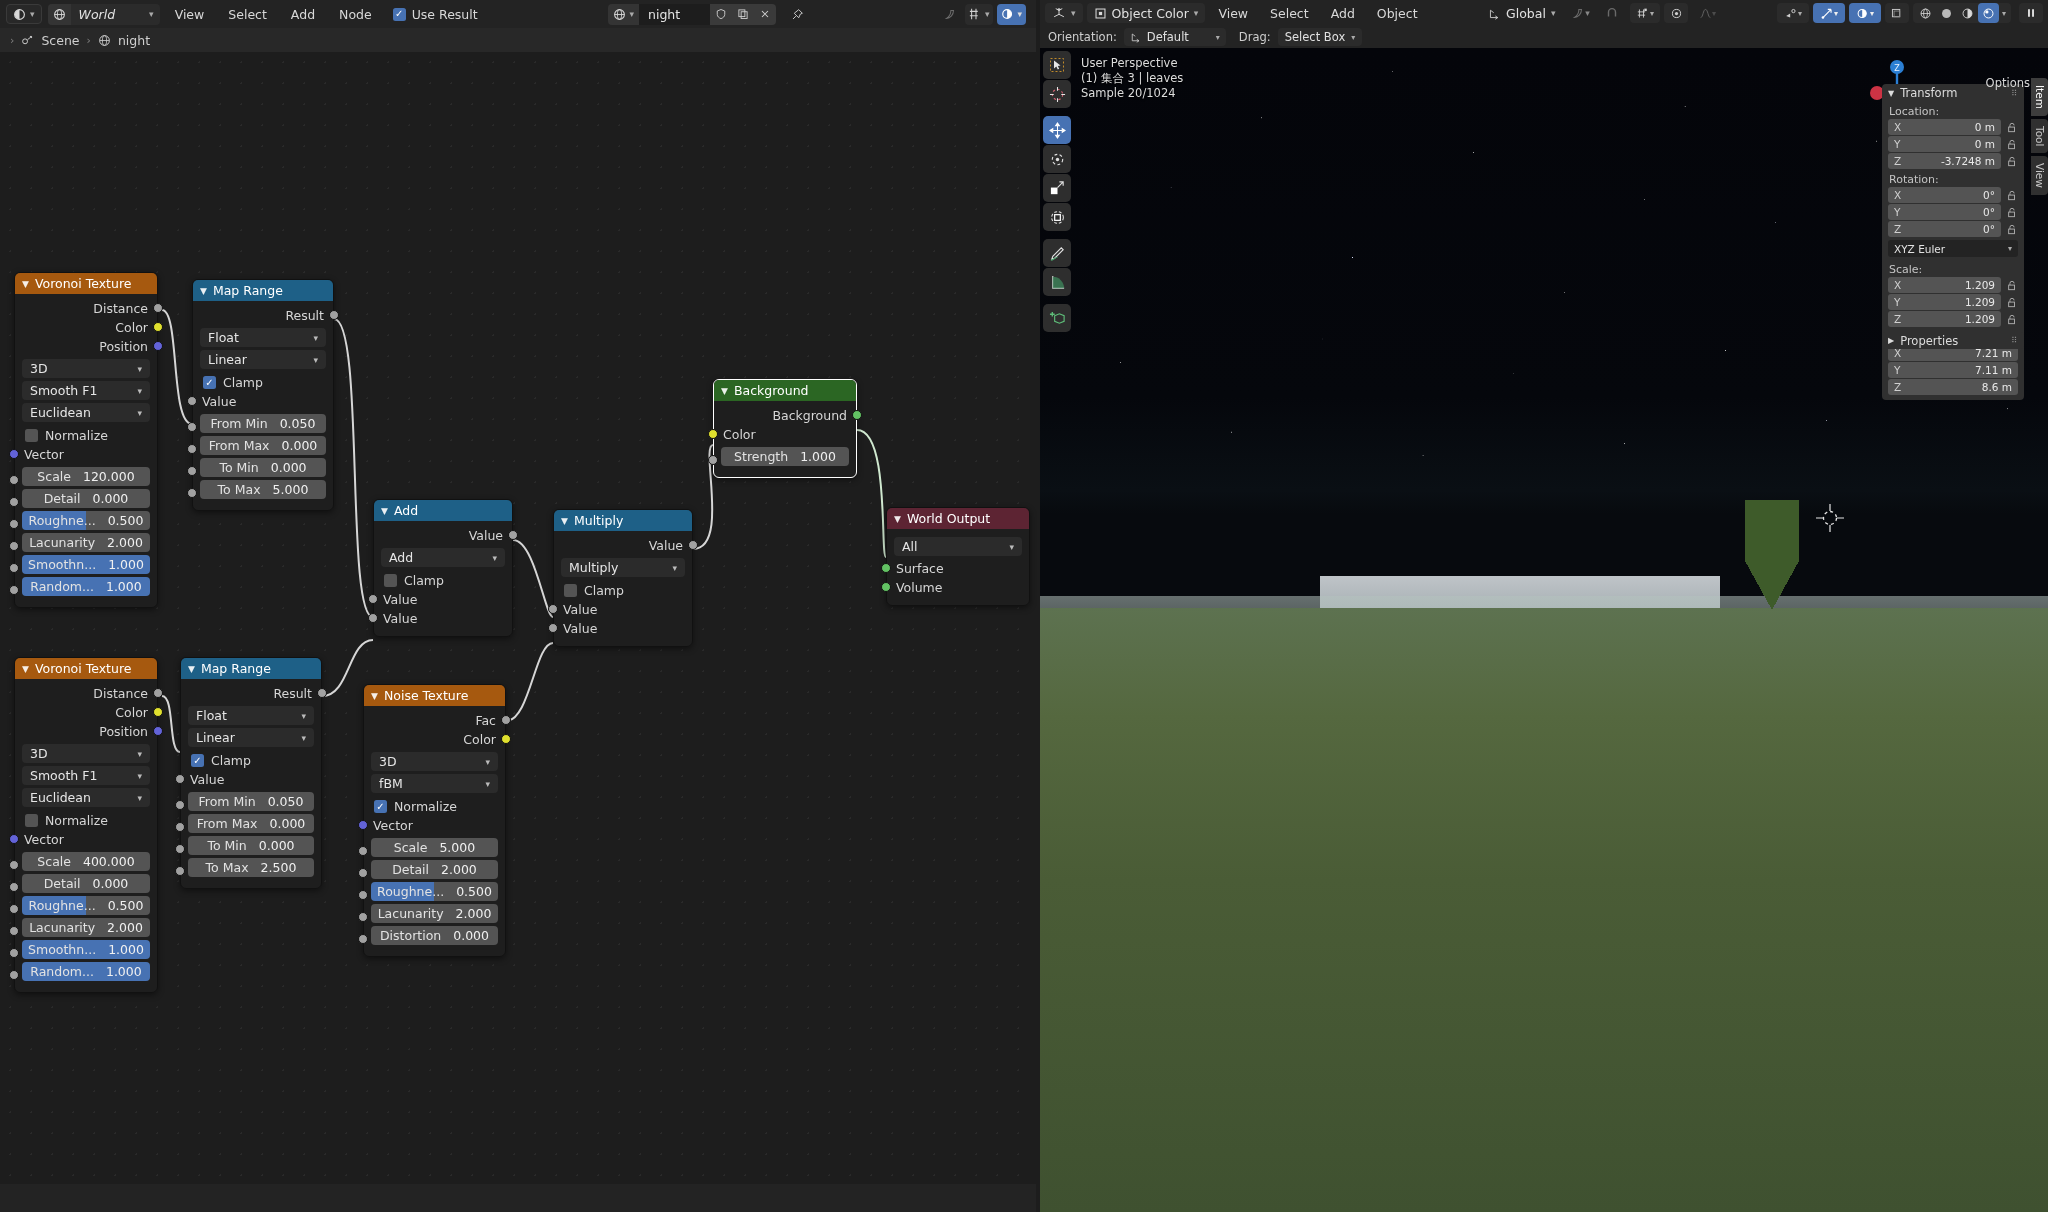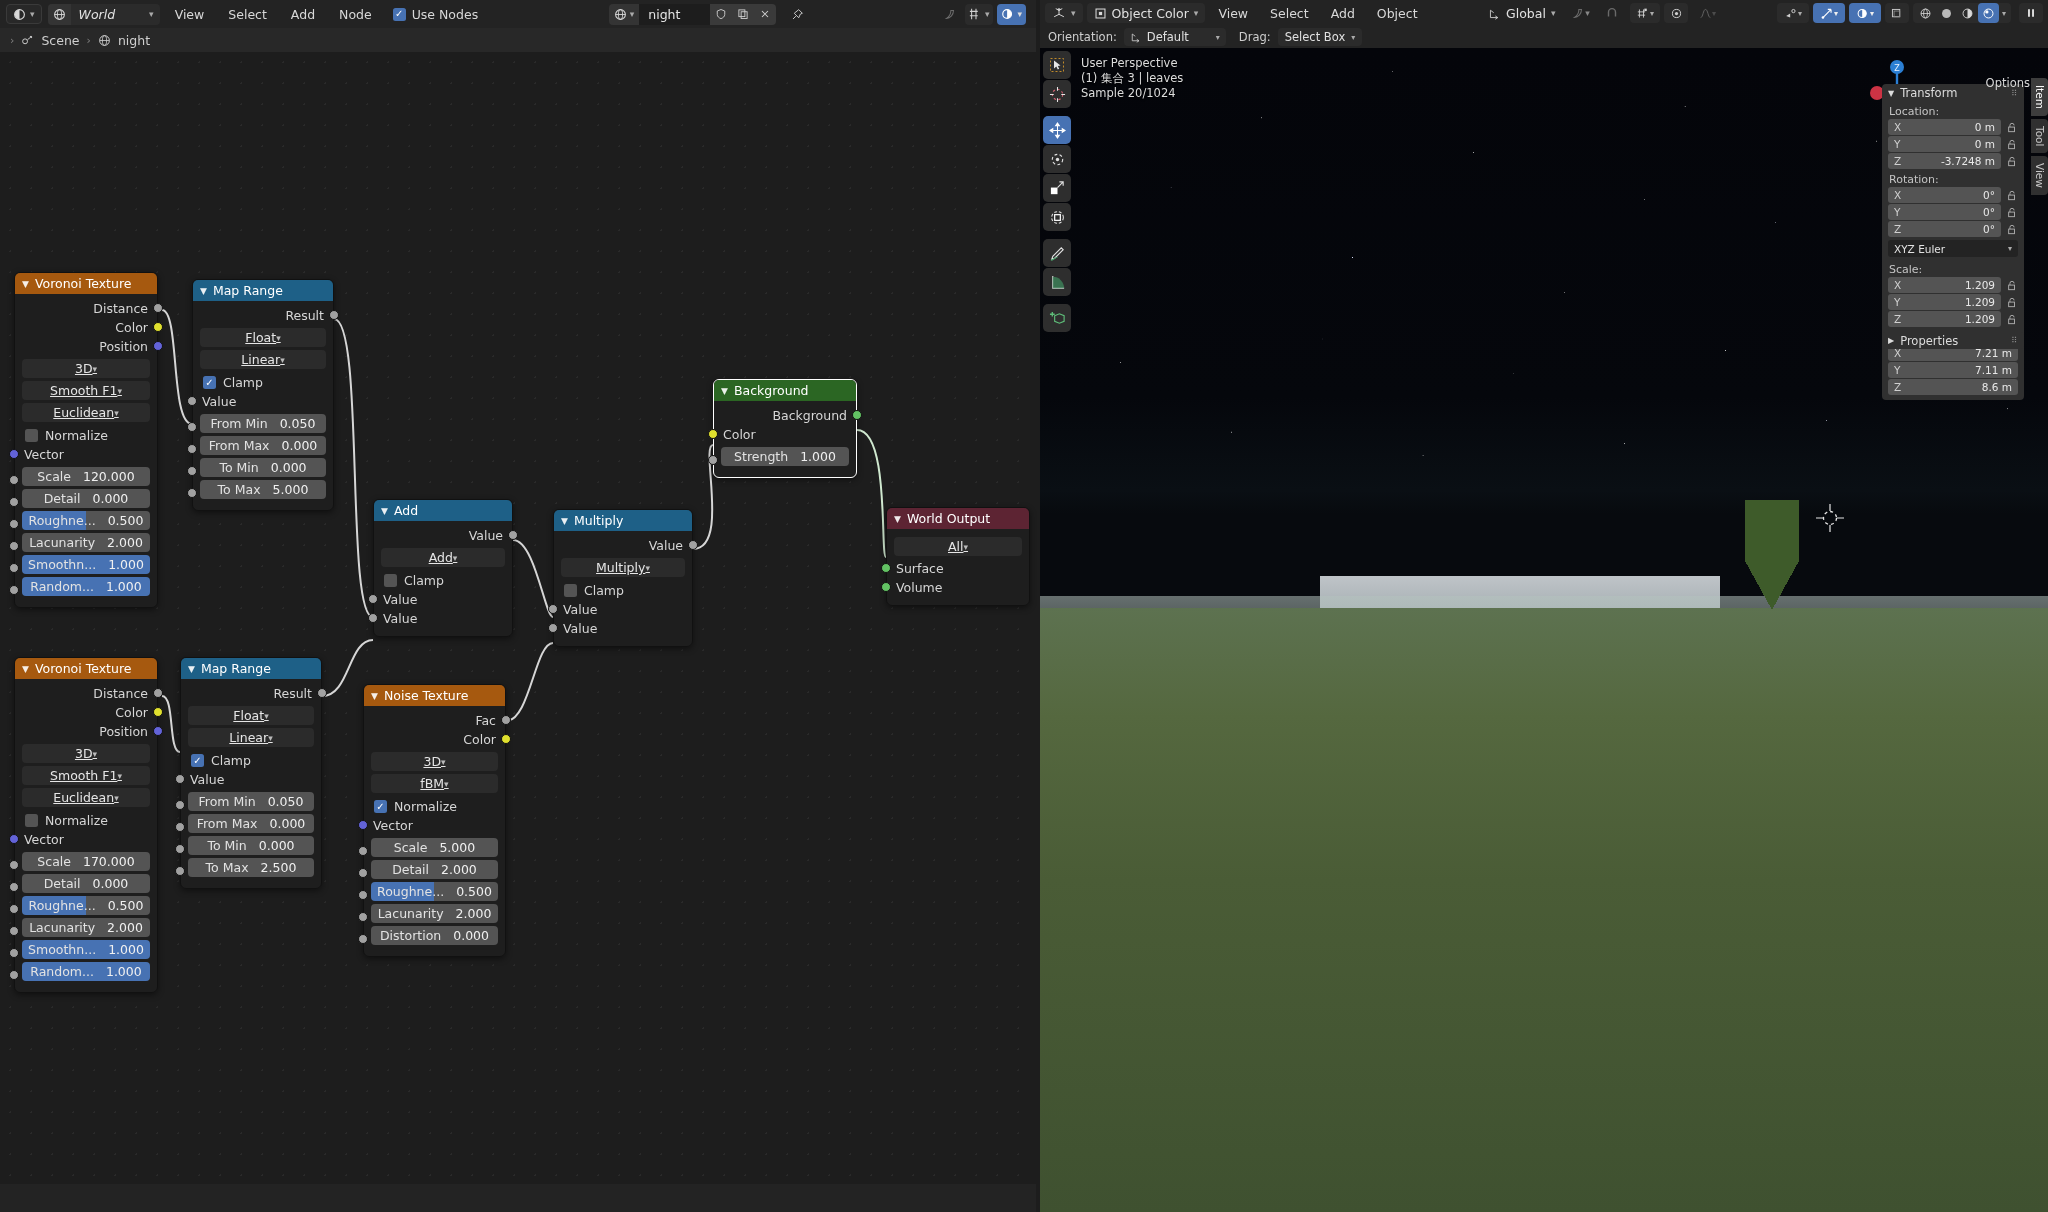--- a/index.html
+++ b/index.html
@@ -56,21 +56,21 @@
   .sock { position:absolute; width:10px; height:10px; border-radius:50%;
           border:1px solid #111; }
   .sock.l { left:-6px; }
   .sock.r { right:-6px; }
   .s-gray{background:#a1a1a1;} .s-yellow{background:#e0e02e;}
   .s-purple{background:#6363d8;} .s-green{background:#62c263;}
 
   .ctl { margin:3px 7px; height:19px; border-radius:4px; background:#545454;
          display:flex; align-items:center; justify-content:space-between;
          padding:0 8px; font-size:12.5px; color:#e6e6e6; }
-  .ctl.dropdown { background:#2b2b2b; justify-content:center;text-decoration:underline; }
+  .ctl.dropdown { background:#2b2b2b; justify-content:space-between; }
   .ctl.dropdown .cv { color:#e6e6e6; }
   .ctl .lbl { color:#e2e2e2; }
   .ctl .val { color:#f0f0f0; }
   .ctl.blue-fill { background:linear-gradient(to right,#4772b3 0%,#4772b3 var(--f,100%),#545454 var(--f,100%),#545454 100%); }
   .ctl.center { justify-content:center; gap:12px; }
   .chkrow { display:flex; align-items:center; gap:7px; padding:2px 10px; height:20px;
             font-size:12.5px; color:#d6d6d6; }
   .chkbox { width:13px; height:13px; border-radius:2.5px; background:#4772b3;
             display:inline-flex; align-items:center; justify-content:center;
             color:#fff; font-size:10px; }
@@ -161,21 +161,21 @@
       <span style="font-size:9px;color:#aaa;padding-right:6px">▾</span>
     </div>
 
     <div class="hdr-menu">View</div>
     <div class="hdr-menu">Select</div>
     <div class="hdr-menu">Add</div>
     <div class="hdr-menu">Node</div>
 
     <div style="display:flex;align-items:center;gap:6px;margin-left:6px">
       <span class="chk">✓</span>
-      <span style="color:#d8d8d8;font-size:12.5px">Use Nodes</span>
+      <span style="color:#d8d8d8;font-size:12.5px">Use Result</span>
     </div>
 
     <div style="flex:1"></div>
 
     <div style="display:flex;align-items:center;gap:0;margin-right:4px">
       <div style="display:flex;align-items:center;gap:3px;background:#343434;border-radius:4px 0 0 4px;padding:0 5px;height:21px">
         <svg class="ic" width="13" height="13" viewBox="0 0 16 16">
           <circle cx="8" cy="8" r="6" fill="none" stroke="#d8d8d8" stroke-width="1.3"></circle>
           <ellipse cx="8" cy="8" rx="2.6" ry="6" fill="none" stroke="#d8d8d8" stroke-width="1.1"></ellipse>
           <path d="M2.2 8h11.6" stroke="#d8d8d8" stroke-width="1.1"></path>
@@ -447,21 +447,21 @@
           <span>Normalize</span>
         </div>
         <div class="sock-row">
           <span class="sock l s-purple" style="top:4px"></span>
           <span>Vector</span>
         </div>
         <div style="position:relative">
             <span class="sock l s-gray" style="top:8px"></span>
           <div class="ctl center">
             <span class="lbl">Scale</span>
-            <span class="val">170.000</span>
+            <span class="val">400.000</span>
           </div>
           </div>
         <div style="position:relative">
             <span class="sock l s-gray" style="top:8px"></span>
           <div class="ctl center">
             <span class="lbl">Detail</span>
             <span class="val">0.000</span>
           </div>
           </div>
         <div style="position:relative">

